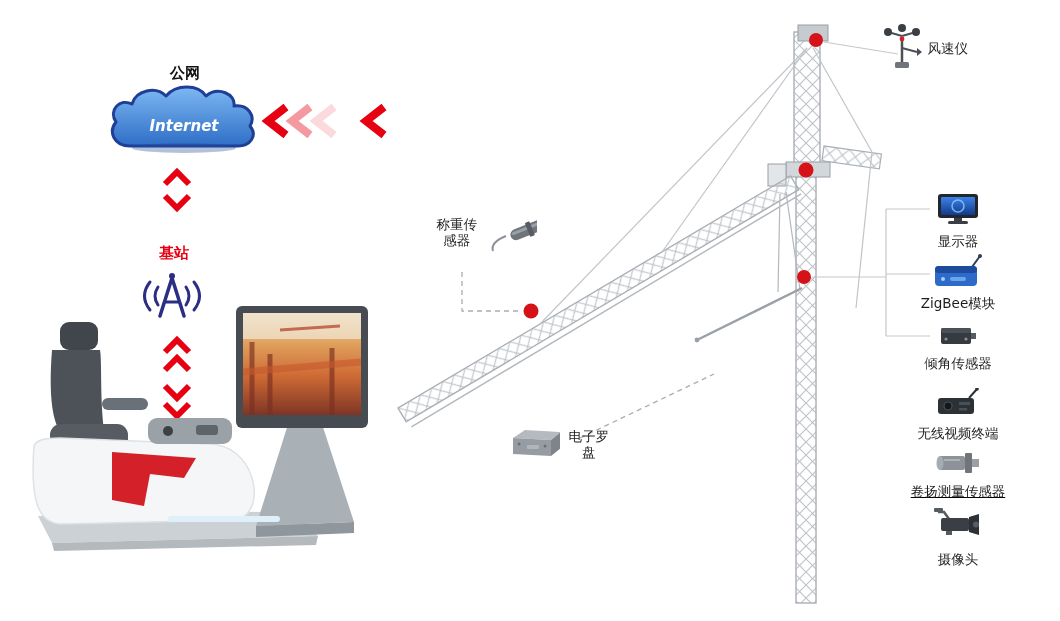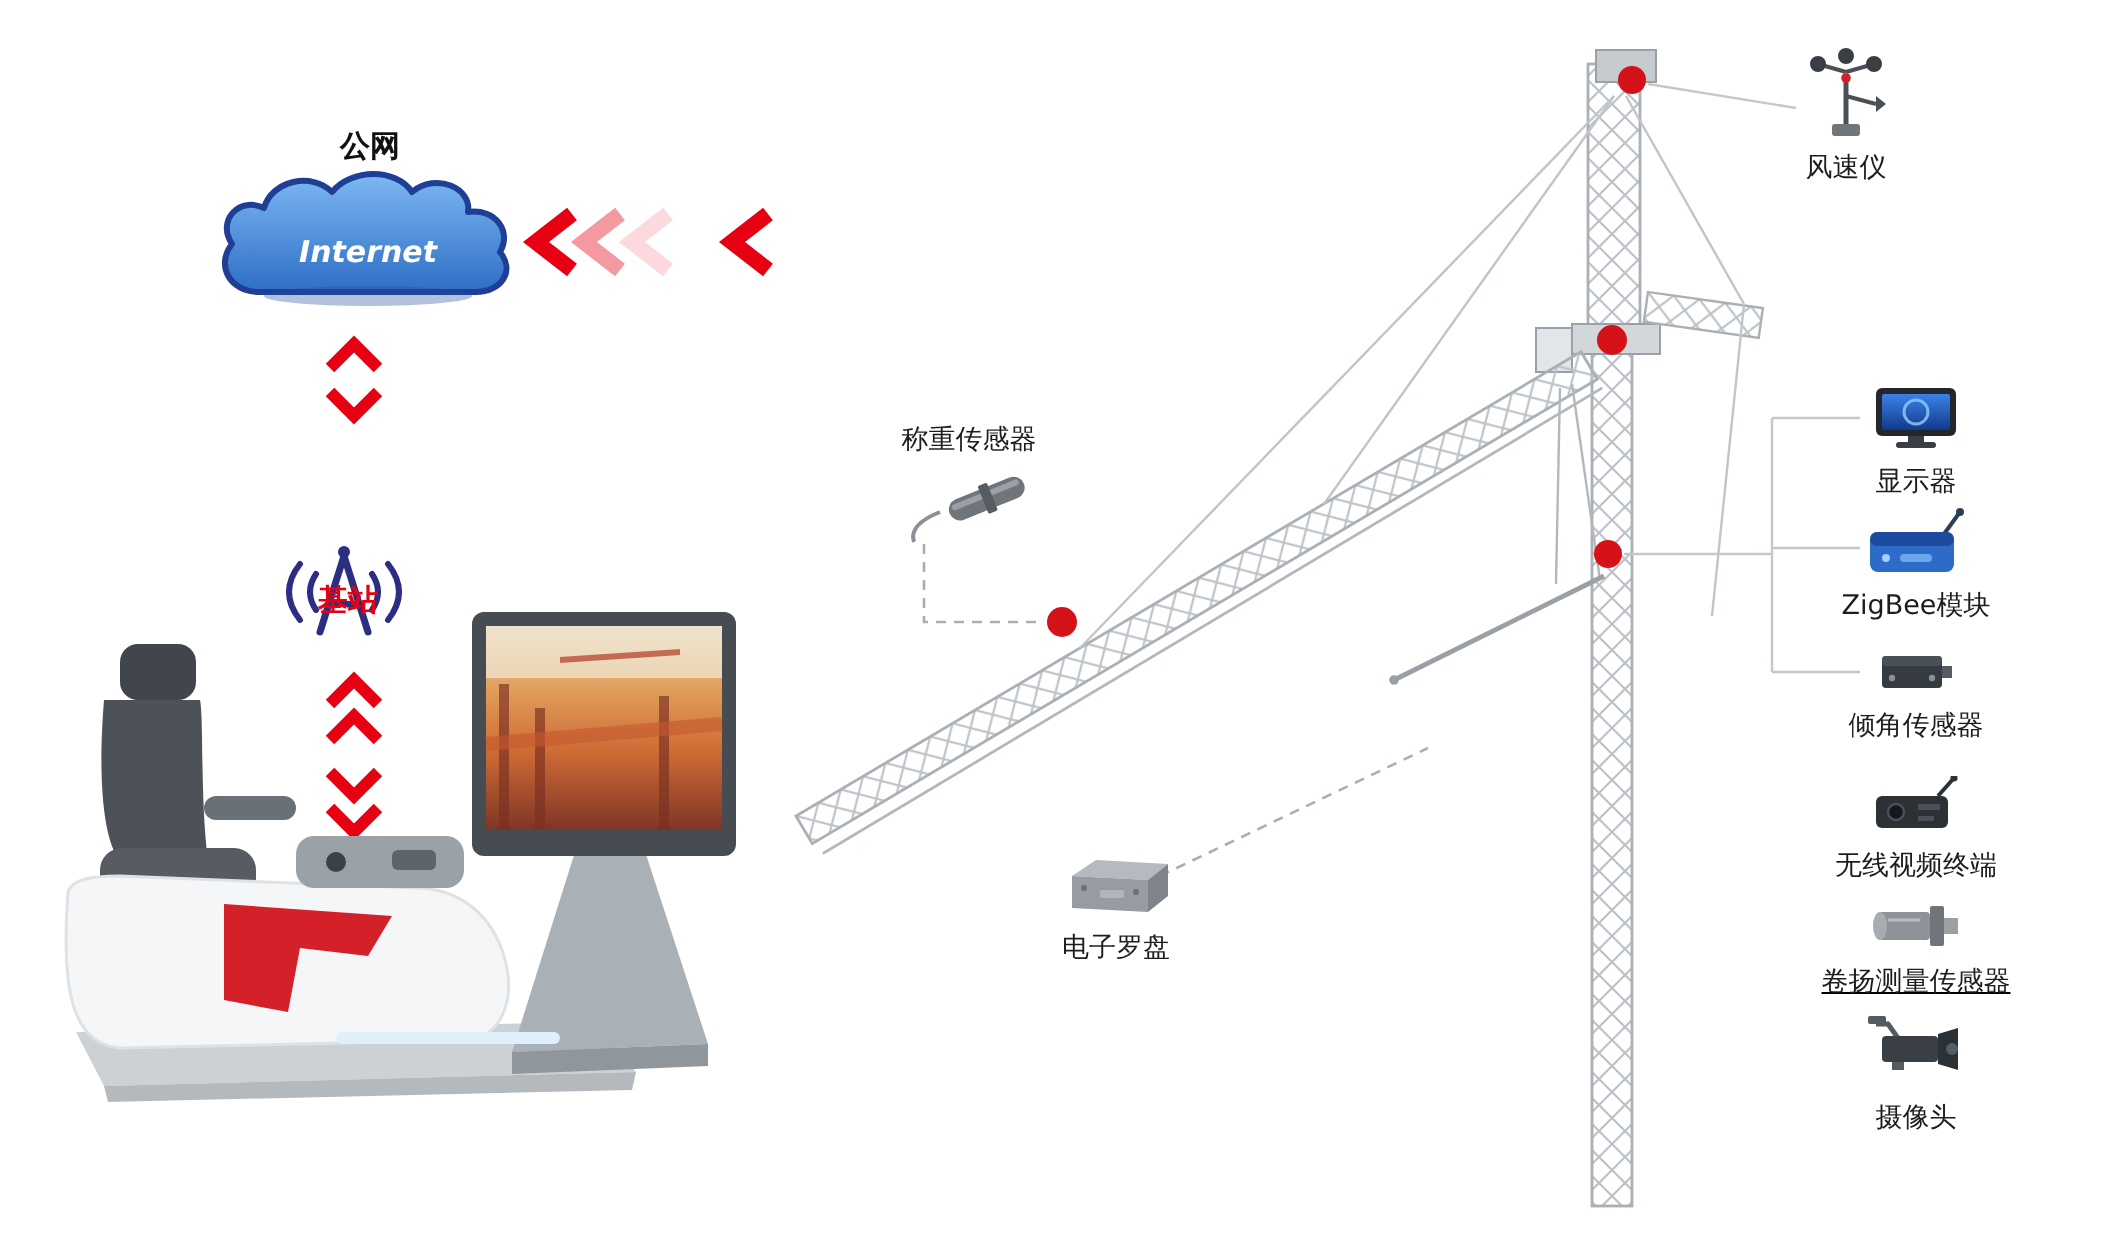--- a/index.html
+++ b/index.html
@@ -1,24 +1,24 @@
 <!DOCTYPE html>
 <html><head>
 <meta charset="utf-8">
 <style>
   html,body{margin:0;padding:0;background:#fff;}
   body{font-family:"DejaVu Sans","Liberation Sans",sans-serif;}
   .canvas{position:relative;width:1060px;height:621px;background:#fff;overflow:hidden;}
   .abs{position:absolute;}
   .lbl{color:#1d1d1d;font-size:13.5px;line-height:1.2;text-align:center;}
   .lbl-bold{font-weight:700;font-size:15px;color:#111;text-align:center;}
-  .lbl-red{color:#e60012;margin-top:47px;}
+  .lbl-red{color:#e60012;}
   .lbl-big{font-weight:700;font-size:16px;color:#111;text-align:center;letter-spacing:1px;}
   .dev-item{position:absolute;left:898px;width:120px;display:flex;flex-direction:column;align-items:center;gap:5px;}
-  .sensor-item{position:absolute;display:flex;flex-direction:column;align-items:center;gap:4px;justify-content:flex-end;}
+  .sensor-item{position:absolute;display:flex;flex-direction:row;align-items:center;gap:4px;justify-content:flex-end;}
   svg{display:block;}
 </style>
 </head>
 <body>
 
 <div class="canvas">
 
   <svg class="abs" style="left:0;top:0" width="1060" height="621" viewBox="0 0 1060 621">
     <defs>
       <pattern id="lat" width="13" height="13" patternUnits="userSpaceOnUse">

